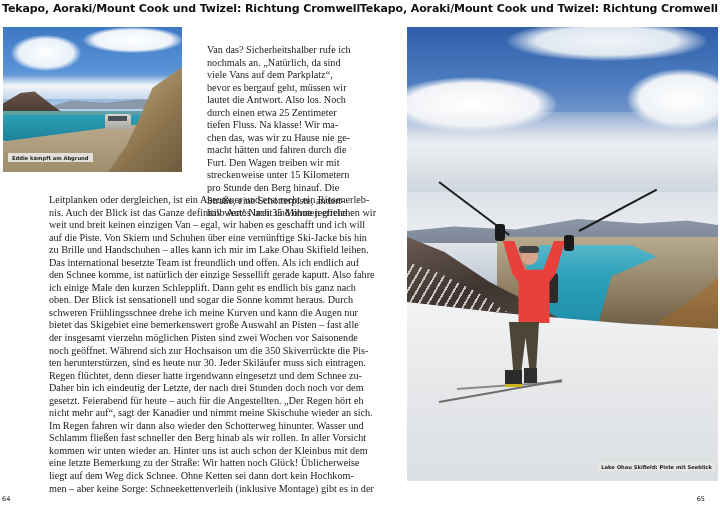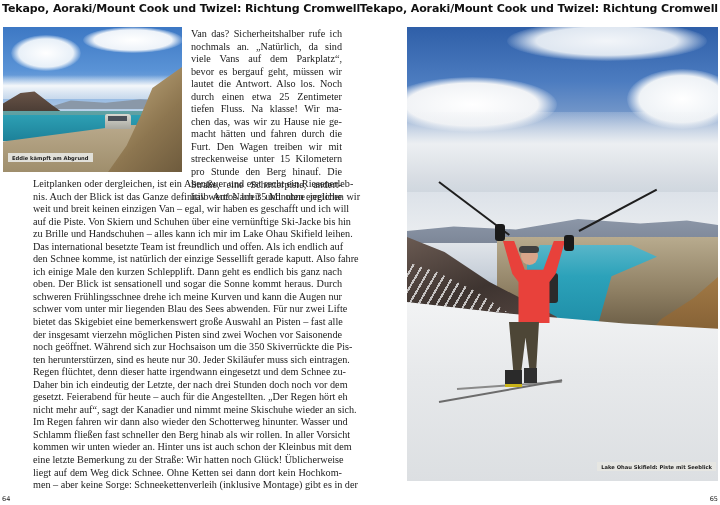--- a/index.html
+++ b/index.html
@@ -2,21 +2,21 @@
 <html><head>
 <meta charset="utf-8">
 <style>
   html, body { margin:0; padding:0; }
   body { width:720px; height:505px; background:#ffffff; position:relative; overflow:hidden; font-family:"Liberation Serif", serif; color:#1a1a1a; }
   .running-head { position:absolute; top:2px; font-family:"DejaVu Sans", sans-serif; font-weight:bold; font-size:11px; letter-spacing:-0.1px; color:#111; white-space:nowrap; }
   .rh-left { left:2px; }
   .rh-right { right:2px; }
   .page-num { position:absolute; top:495px; font-family:"DejaVu Sans", sans-serif; font-size:6.5px; color:#222; }
   .pn-left { left:2px; }
-  .pn-right { right:2px;text-align:right; }
+  .pn-right { right:15px;text-align:right; }
 
   
   .photo-left { position:absolute; left:3px; top:27px; width:179px; height:145px; overflow:hidden; }
   .pl-sky { position:absolute; inset:0; background:linear-gradient(180deg,#3d78c4 0%,#5a93d6 30%,#a9c6e6 55%,#d9e6f0 62%); }
   .pl-cloud1 { position:absolute; left:8px; top:8px; width:70px; height:36px; border-radius:50%; background:radial-gradient(ellipse at center,#ffffff 0%,#e8f0f8 55%,rgba(255,255,255,0) 72%); }
   .pl-cloud2 { position:absolute; left:80px; top:0px; width:100px; height:26px; border-radius:50%; background:radial-gradient(ellipse at center,#ffffff 0%,#eef3f9 55%,rgba(255,255,255,0) 72%); }
   .pl-cloud3 { position:absolute; left:0px; top:48px; width:179px; height:24px; background:linear-gradient(180deg,rgba(255,255,255,0) 0%,#f4f7fa 45%,rgba(230,236,242,0.6) 100%); }
   .pl-mountains-far { position:absolute; left:40px; top:68px; width:139px; height:14px; background:#8a98a8; clip-path:polygon(0 100%,20% 40%,45% 55%,70% 30%,100% 50%,100% 100%); }
   .pl-hill { position:absolute; left:0; top:63px; width:70px; height:30px; background:linear-gradient(180deg,#6b5548,#3f342e); clip-path:polygon(0 100%,0 45%,25% 10%,45% 5%,70% 50%,100% 100%); }
   .pl-lake { position:absolute; left:0; top:84px; width:150px; height:30px; background:linear-gradient(180deg,#2fa4b8,#1d8199); }
@@ -24,21 +24,21 @@
   .pl-road { position:absolute; left:0; top:98px; width:179px; height:47px; background:linear-gradient(180deg,#b9a98b,#9f8e6c); clip-path:polygon(0 35%,70% 0,100% 0,100% 100%,0 100%); }
   .pl-cliff { position:absolute; left:105px; top:40px; width:74px; height:105px; background:linear-gradient(135deg,#c9b184,#8d7650 60%,#6e5b3d); clip-path:polygon(60% 20%,100% 0,100% 100%,0 100%,25% 75%,45% 45%); }
   .pl-van { position:absolute; left:102px; top:87px; width:26px; height:15px; background:linear-gradient(180deg,#d8d8d0,#a8a8a0); border-radius:2px 3px 1px 1px; }
   .pl-van-window { position:absolute; left:3px; top:2px; width:19px; height:5px; background:#4a5058; }
   .caption { position:absolute; background:rgba(230,230,226,0.92); font-family:"DejaVu Sans", sans-serif; font-weight:bold; font-size:5.2px; color:#222; padding:1.5px 4px; white-space:nowrap; }
   .cap-left { left:5px; top:126px; }
 
   
   .col-narrow { position:absolute; left:191px; top:28px; width:151px; }
   .col-full { position:absolute; left:33px; top:178px; width:309px; }
-  .para { margin:0; font-size:10.2px; line-height:12.55px; text-align:justify; }
+  .para { margin:16px; font-size:10.2px; line-height:12.55px; text-align:justify; }
   .line { display:block; text-align:justify; text-align-last:justify; white-space:nowrap; }
 
   
   .photo-right { position:absolute; left:407px; top:27px; width:311px; height:454px; overflow:hidden; }
   .pr-sky { position:absolute; inset:0; background:linear-gradient(180deg,#2f5fa8 0%,#4c7cc0 12%,#8ea9cf 24%,#d6dde6 32%,#e9ecef 45%,#c6ced8 55%,#8c9eb5 62%); }
   .pr-cloud-top { position:absolute; left:100px; top:-6px; width:200px; height:40px; border-radius:50%; background:radial-gradient(ellipse at center,#f2f5f9 0%,#dfe7f1 50%,rgba(255,255,255,0) 72%); }
   .pr-cloud-a { position:absolute; left:-20px; top:50px; width:170px; height:55px; border-radius:50%; background:radial-gradient(ellipse at center,#ffffff 0%,#f1f3f6 55%,rgba(255,255,255,0) 72%); }
   .pr-cloud-b { position:absolute; left:220px; top:42px; width:110px; height:60px; border-radius:50%; background:radial-gradient(ellipse at center,#ffffff 0%,#eef2f6 55%,rgba(255,255,255,0) 72%); }
   .pr-cloud-c { position:absolute; left:0; top:85px; width:311px; height:80px; background:linear-gradient(180deg,rgba(240,242,245,0.2),#eceff2 40%,#d9dee4 80%,rgba(200,208,216,0.6)); }
   .pr-range-far { position:absolute; left:0; top:186px; width:311px; height:30px; background:linear-gradient(180deg,#8f9aab,#7d8798); clip-path:polygon(0 60%,15% 45%,35% 55%,55% 20%,75% 35%,90% 25%,100% 40%,100% 100%,0 100%); }
@@ -112,21 +112,20 @@
     <span class="line">Leitplanken oder dergleichen, ist ein Abenteuer und erst recht ein Riesenerleb-</span>
     <span class="line">nis. Auch der Blick ist das Ganze definitiv wert! Nach 35 Minuten erreichen wir</span>
     <span class="line">weit und breit keinen einzigen Van – egal, wir haben es geschafft und ich will</span>
     <span class="line">auf die Piste. Von Skiern und Schuhen über eine vernünftige Ski-Jacke bis hin</span>
     <span class="line">zu Brille und Handschuhen – alles kann ich mir im Lake Ohau Skifield leihen.</span>
     <span class="line">Das international besetzte Team ist freundlich und offen. Als ich endlich auf</span>
     <span class="line">den Schnee komme, ist natürlich der einzige Sessellift gerade kaputt. Also fahre</span>
     <span class="line">ich einige Male den kurzen Schlepplift. Dann geht es endlich bis ganz nach</span>
     <span class="line">oben. Der Blick ist sensationell und sogar die Sonne kommt heraus. Durch</span>
     <span class="line">schweren Frühlingsschnee drehe ich meine Kurven und kann die Augen nur</span>
-    <span class="line">schwer vom unter mir liegenden Blau des Sees abwenden. Für nur zwei Lifte</span>
     <span class="line">bietet das Skigebiet eine bemerkenswert große Auswahl an Pisten – fast alle</span>
     <span class="line">der insgesamt vierzehn möglichen Pisten sind zwei Wochen vor Saisonende</span>
     <span class="line">noch geöffnet. Während sich zur Hochsaison um die 350 Skiverrückte die Pis-</span>
     <span class="line">ten herunterstürzen, sind es heute nur 30. Jeder Skiläufer muss sich eintragen.</span>
     <span class="line">Regen flüchtet, denn dieser hatte irgendwann eingesetzt und dem Schnee zu-</span>
     <span class="line">Daher bin ich eindeutig der Letzte, der nach drei Stunden doch noch vor dem</span>
     <span class="line">gesetzt. Feierabend für heute – auch für die Angestellten. „Der Regen hört eh</span>
     <span class="line">nicht mehr auf“, sagt der Kanadier und nimmt meine Skischuhe wieder an sich.</span>
     <span class="line">Im Regen fahren wir dann also wieder den Schotterweg hinunter. Wasser und</span>
     <span class="line">Schlamm fließen fast schneller den Berg hinab als wir rollen. In aller Vorsicht</span>

